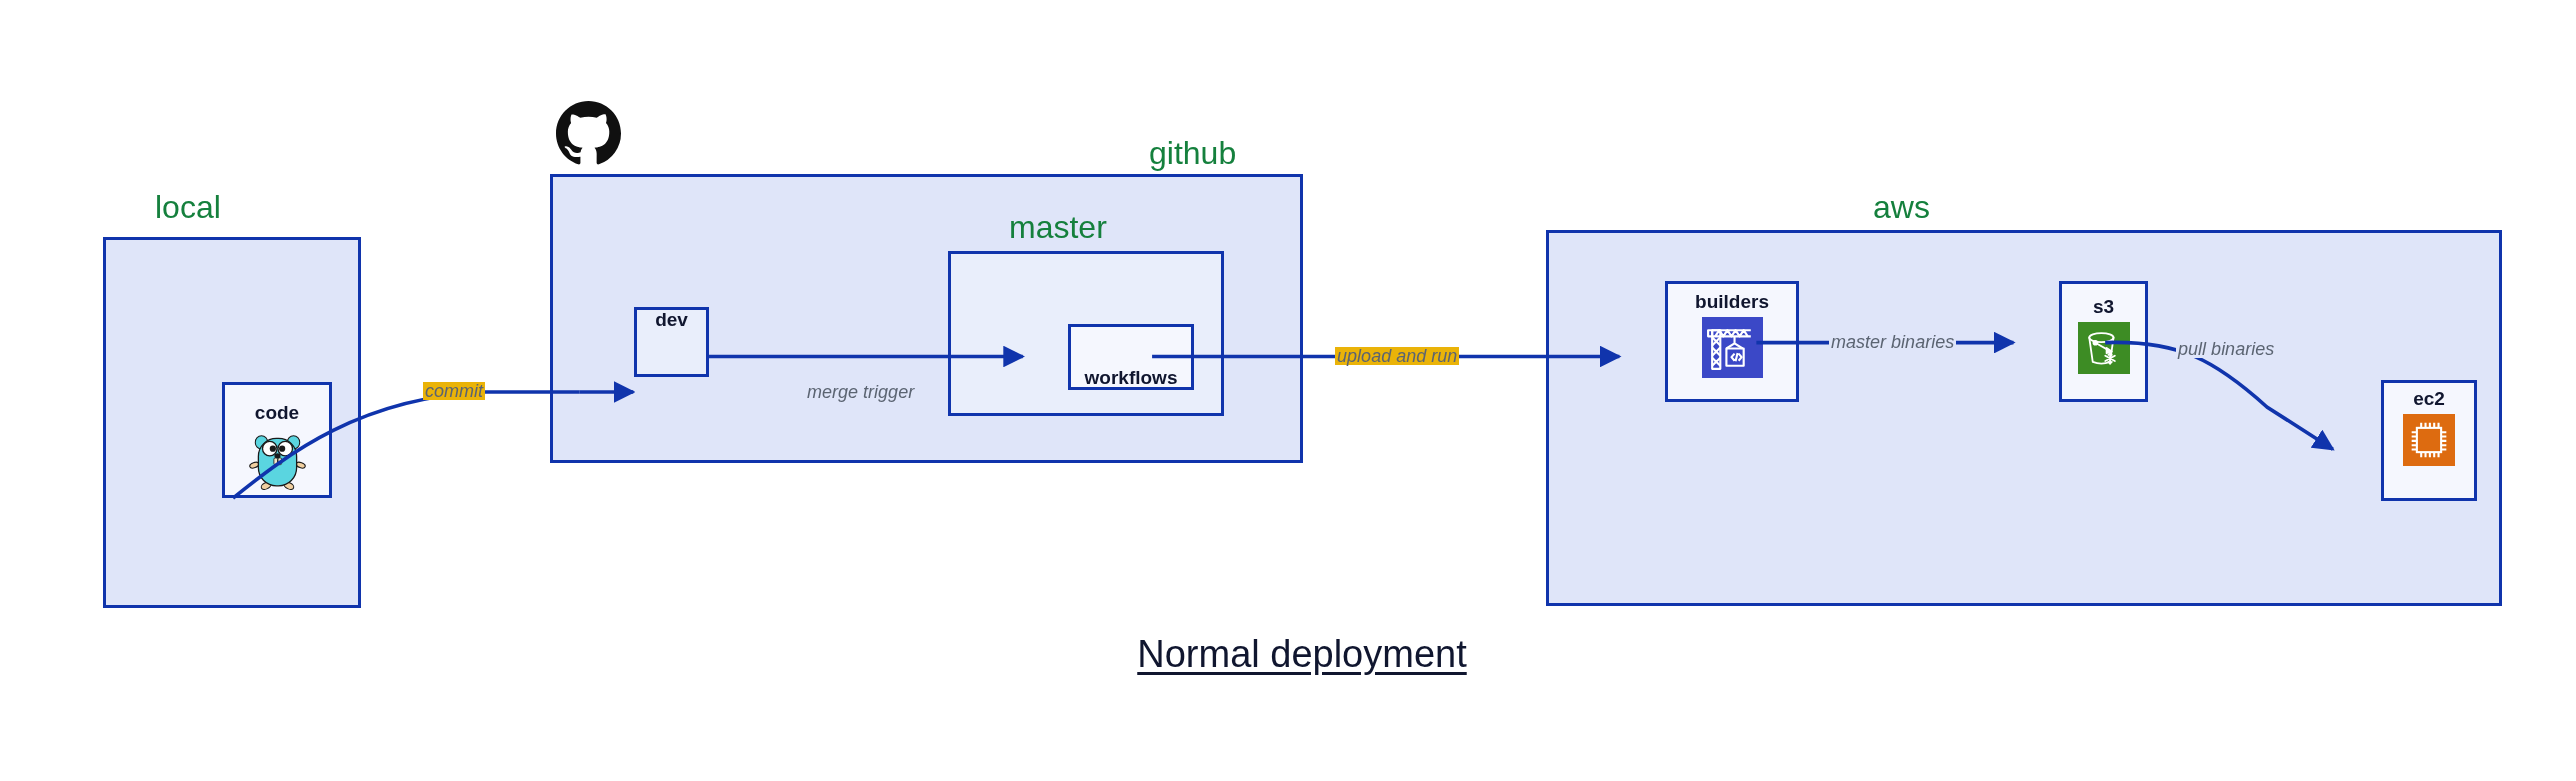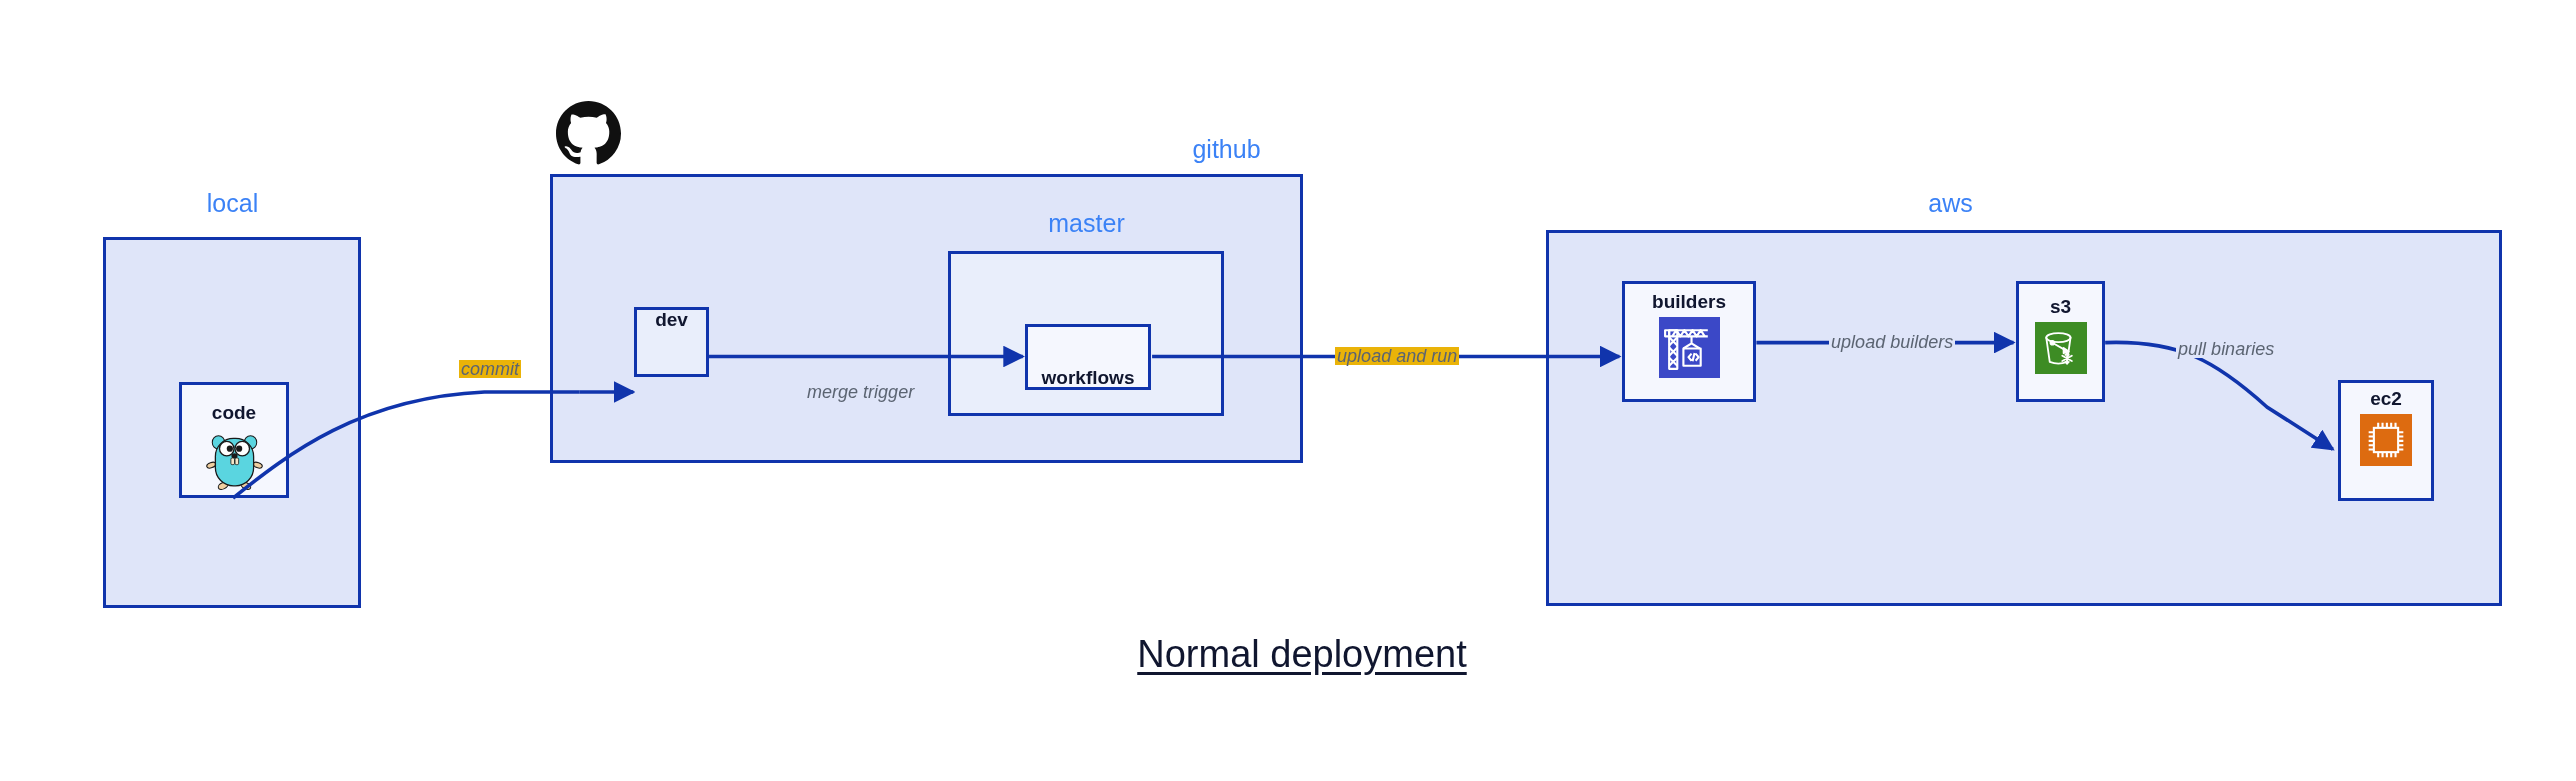--- a/index.html
+++ b/index.html
@@ -19,39 +19,40 @@
   }
   
   .group-box {
     position: absolute;
     background: #dfe5f9;
     border: 3.6px solid #1034ac;
     box-sizing: border-box;
   }
   .group-label {
     position: absolute;
-    color: #3b82f6;
-    font-size: 25px;
+    color: #15803d;
+    font-size: 32px;
     font-weight: 400;
-    text-align: center;
+    text-align: left;
     white-space: nowrap;
     line-height: 1;
   }
   
   .node {
     position: absolute;
     background: #e9eefb;
     border: 3.6px solid #1034ac;
     box-sizing: border-box;
     display: flex;
     flex-direction: column;
     align-items: center;
   }
   .node.light {
     background: #f5f7fe;
+    margin-left: 43px;
   }
   .node-label {
     color: #10162f;
     font-size: 19px;
     font-weight: bold;
     line-height: 1;
     white-space: nowrap;
   }
   .node-icon {
     display: block;
@@ -237,26 +238,26 @@
       <path d="M 1376 692 L 1985 692" marker-end="url(#arrow)"></path>
 
       <path d="M 2236 692 L 3143 692" marker-end="url(#arrow)"></path>
 
       <path d="M 3409 665 L 3908 665" marker-end="url(#arrow)"></path>
 
       <path d="M 4086 665 C 4230 660 4300 700 4400 790 L 4528 872" marker-end="url(#arrow)"></path>
     </g>
   </svg>
 
-  <div class="edge-label" style="left:423px; top:360px;margin-left:36px;">commit</div>
+  <div class="edge-label" style="left:423px; top:382px;">commit</div>
 
   <div class="edge-label on-blue" style="left:805px; top:347px;margin-top:36px;">merge trigger</div>
 
   <div class="edge-label" style="left:1335px; top:347px;">upload and run</div>
 
-  <div class="edge-label on-blue" style="left:1829px; top:333px;">upload builders</div>
+  <div class="edge-label on-blue" style="left:1829px; top:333px;">master binaries</div>
 
   <div class="edge-label on-blue" style="left:2176px; top:340px;">pull binaries</div>
 
   <div id="diagram-title">Normal deployment</div>
 
 </div>
 
 
 </body></html>

